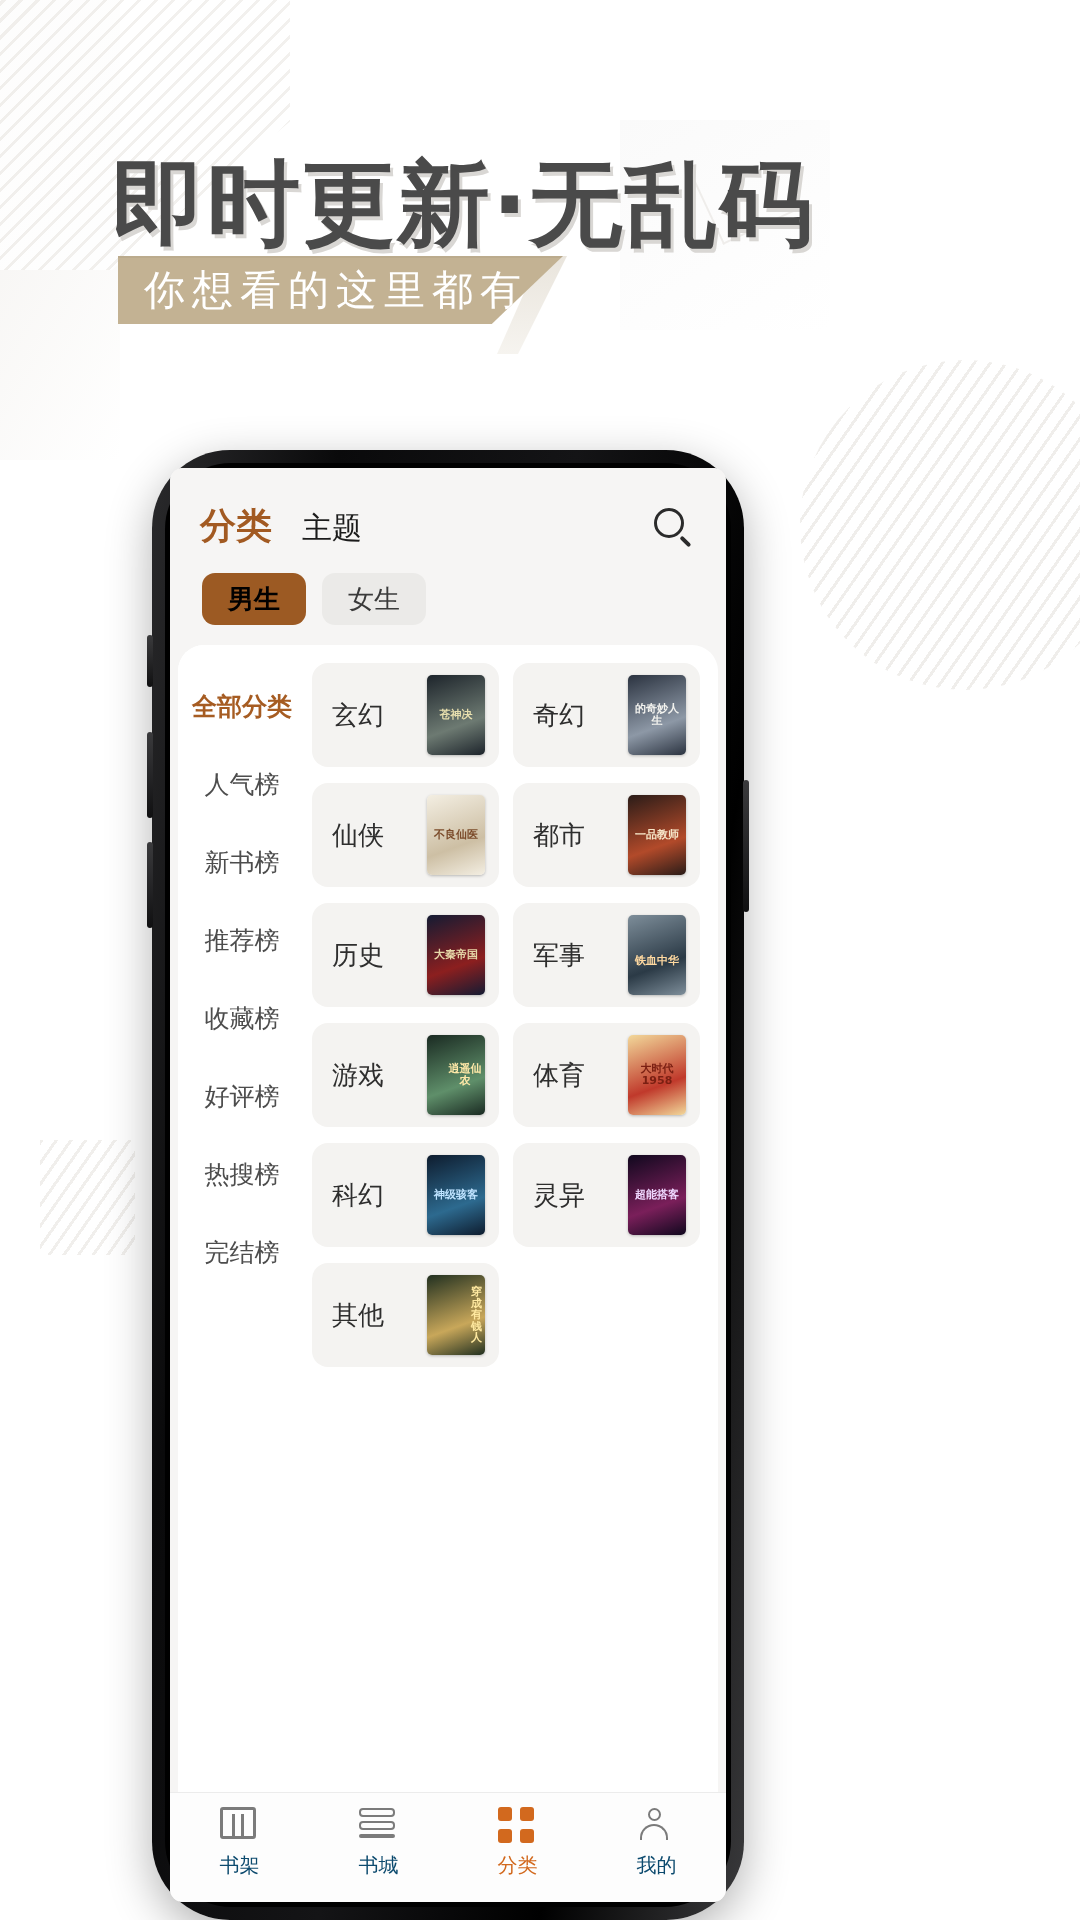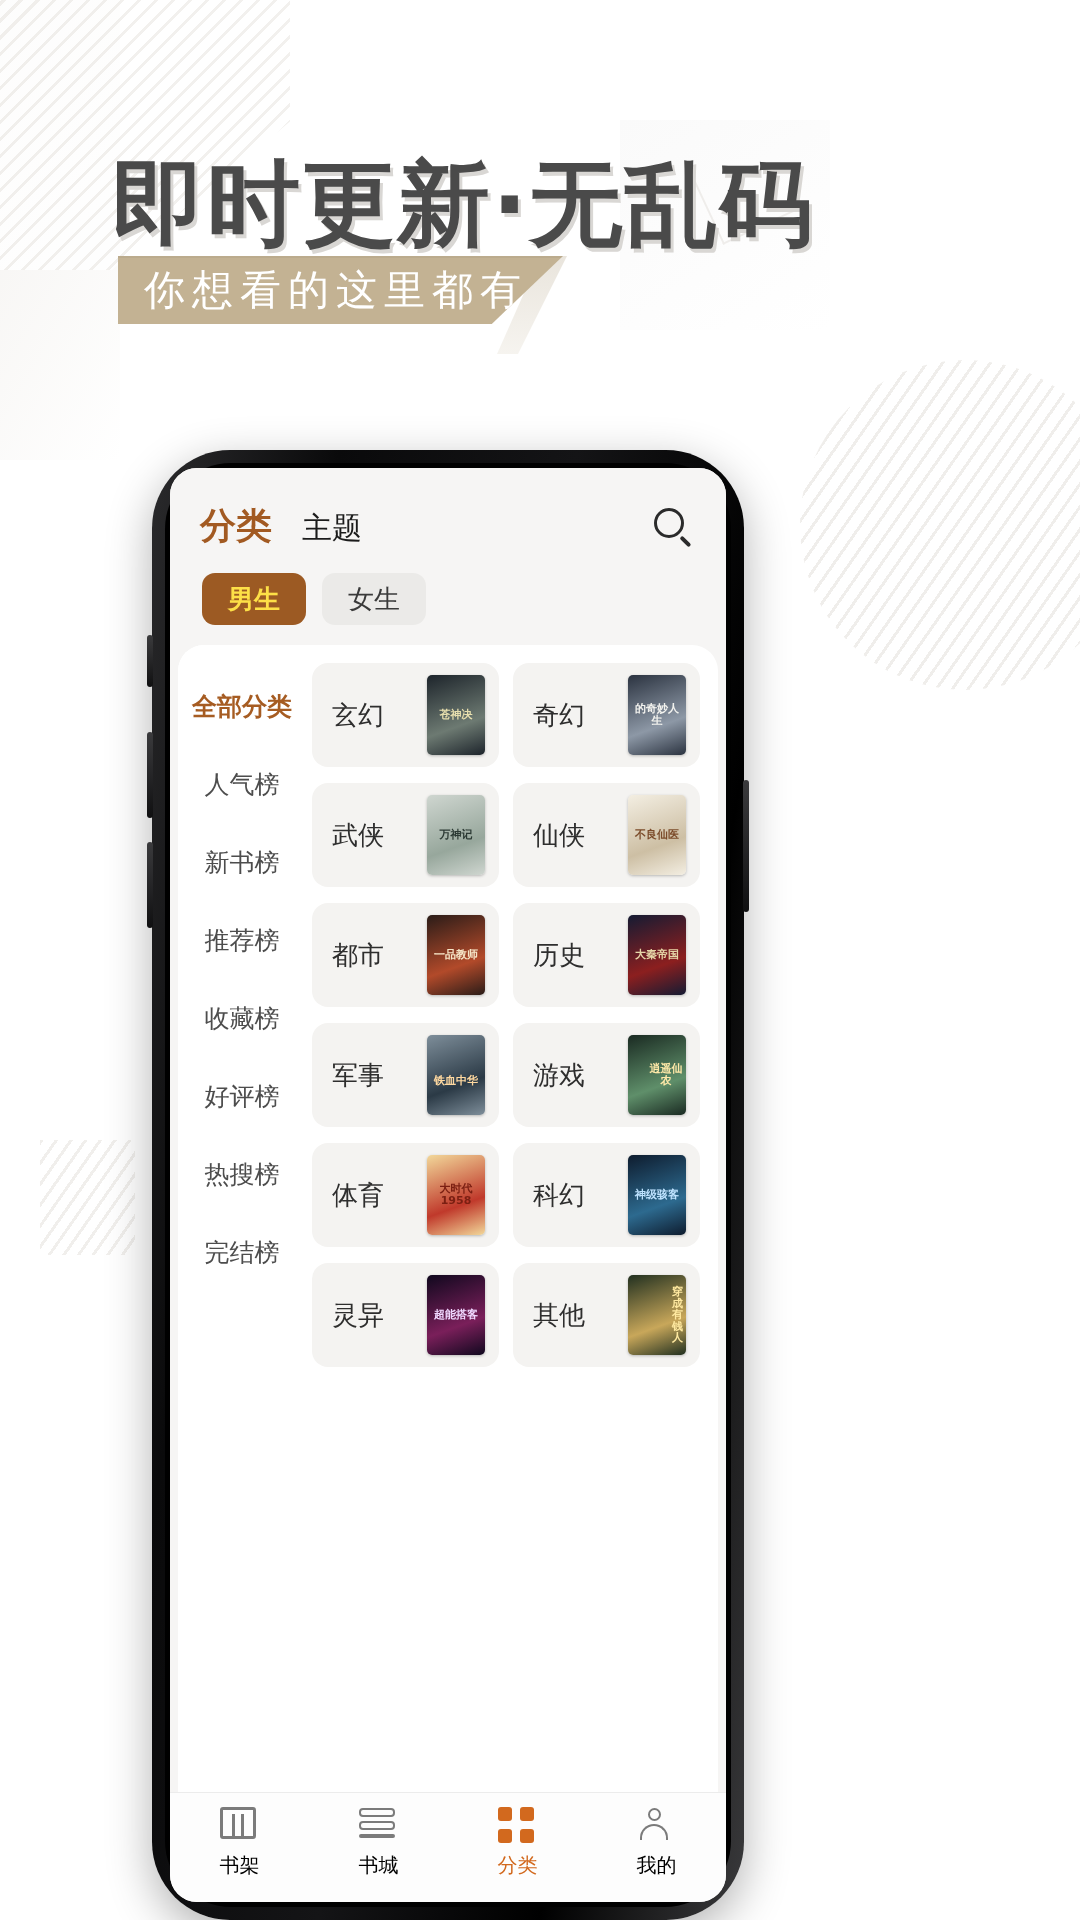--- a/index.html
+++ b/index.html
@@ -88,21 +88,21 @@
   }
   .phone-inner {
     width:100%; height:100%;
     border-radius:66px;
     background:#000;
     padding:5px;
     position:relative;
   }
   .screen {
     width:100%; height:100%;
-    border-radius:27px;
+    border-radius:13px;
     background:#f6f5f4;
     overflow:hidden;
     position:relative;
     display:flex; flex-direction:column;
   }
   
   .btn-side { position:absolute; background:linear-gradient(180deg,#3b3b3d,#101011); border-radius:3px; }
   .btn-l1 { left:-5px; top:185px; width:6px; height:52px; }
   .btn-l2 { left:-5px; top:282px; width:6px; height:86px; }
   .btn-l3 { left:-5px; top:392px; width:6px; height:86px; }
@@ -137,21 +137,21 @@
   }
 
   
   .pills { display:flex; gap:16px; padding:22px 30px 20px 32px; background:#f6f5f4; }
   .pill {
     height:52px; min-width:104px; padding:0 22px;
     display:flex; align-items:center; justify-content:center;
     border-radius:13px; font-size:26px;
     font-family:"DejaVu Sans","Liberation Sans",sans-serif;
   }
-  .pill.active { background:#9c5a23; color:#fde047; font-weight:bold; }
+  .pill.active { background:#9c5a23; color:#000000; font-weight:bold; }
   .pill.idle   { background:#ebeae8; color:#3a3a3a; }
 
   
   .content {
     flex:1; display:flex; min-height:0;
     background:#fff;
     border-radius:26px 26px 0 0;
     margin:0 8px;
     overflow:hidden;
   }
@@ -202,21 +202,21 @@
   .tabbar {
     height:110px; background:#fdfdfd;
     border-top:1px solid #ececec;
     display:flex; align-items:flex-start; padding-top:14px;
   }
   .tabitem {
     flex:1; display:flex; flex-direction:column; align-items:center; gap:7px;
   }
   .tabicon { width:40px; height:38px; position:relative; }
   .tablabel {
-    font-size:20px; color:#000000;
+    font-size:20px; color:#0c4a6e;
     font-family:"DejaVu Sans","Liberation Sans",sans-serif;
   }
   .tabitem.active .tablabel { color:#d2691e; }
 
   
   .ic-shelf { border:3px solid #7b7b7b; border-radius:3px; width:36px; height:32px; position:relative; }
   .ic-shelf:before { content:""; position:absolute; left:9px; top:4px; width:3px; height:24px; background:#7b7b7b; }
   .ic-shelf:after  { content:""; position:absolute; right:9px; top:4px; width:3px; height:24px; background:#7b7b7b; }
   
   .ic-store { width:36px; height:32px; position:relative; }
@@ -303,26 +303,20 @@
                 <div class="ct" style="color: rgb(232, 223, 174);">苍神决</div>
               </div>
             </div>
             <div class="cat-card">
               <span class="cat-name">奇幻</span>
               <div class="cover" style="background: linear-gradient(160deg, rgb(43, 51, 64) 0%, rgb(141, 152, 166) 62%, rgb(43, 51, 64) 100%);">
                 <div class="ct" style="color: rgb(242, 242, 238);">的奇妙人生</div>
               </div>
             </div>
             <div class="cat-card">
-              <span class="cat-name">武侠</span>
-              <div class="cover" style="background: linear-gradient(160deg, rgb(207, 214, 208) 0%, rgb(151, 167, 156) 62%, rgb(207, 214, 208) 100%);">
-                <div class="ct" style="color: rgb(44, 58, 52);">万神记</div>
-              </div>
-            </div>
-            <div class="cat-card">
               <span class="cat-name">仙侠</span>
               <div class="cover" style="background: linear-gradient(160deg, rgb(243, 238, 226) 0%, rgb(205, 191, 164) 62%, rgb(243, 238, 226) 100%);">
                 <div class="ct" style="color: rgb(123, 75, 42);">不良仙医</div>
               </div>
             </div>
             <div class="cat-card">
               <span class="cat-name">都市</span>
               <div class="cover" style="background: linear-gradient(160deg, rgb(42, 28, 24) 0%, rgb(178, 74, 42) 62%, rgb(42, 28, 24) 100%);">
                 <div class="ct" style="color: rgb(246, 230, 200);">一品教师</div>
               </div>

